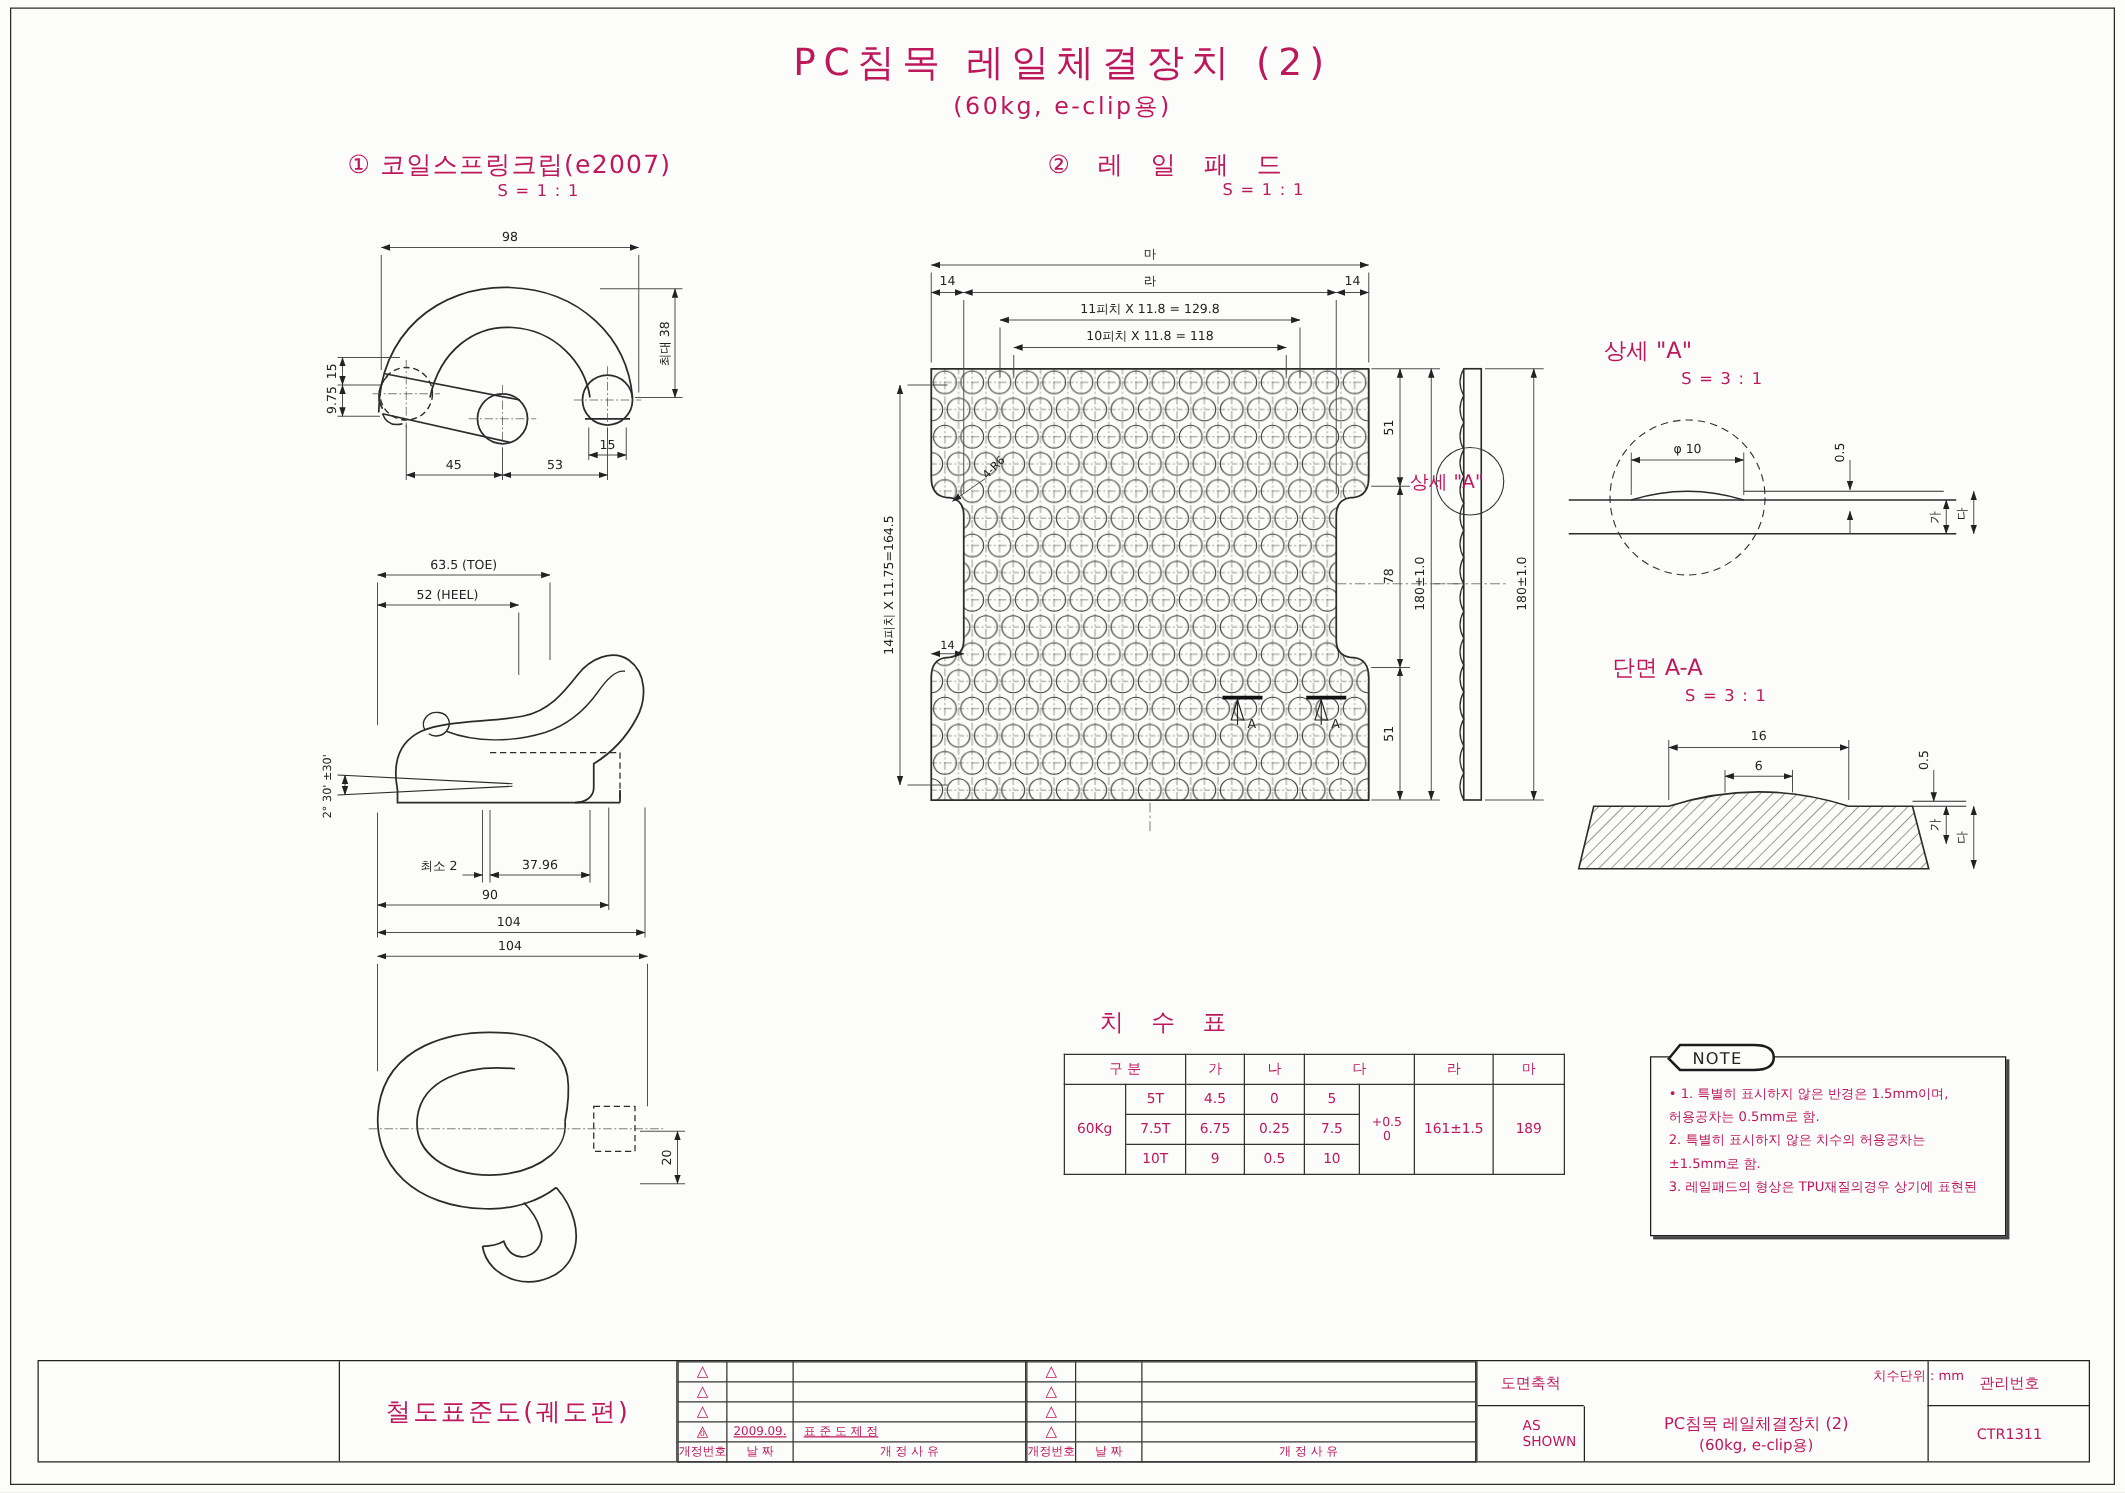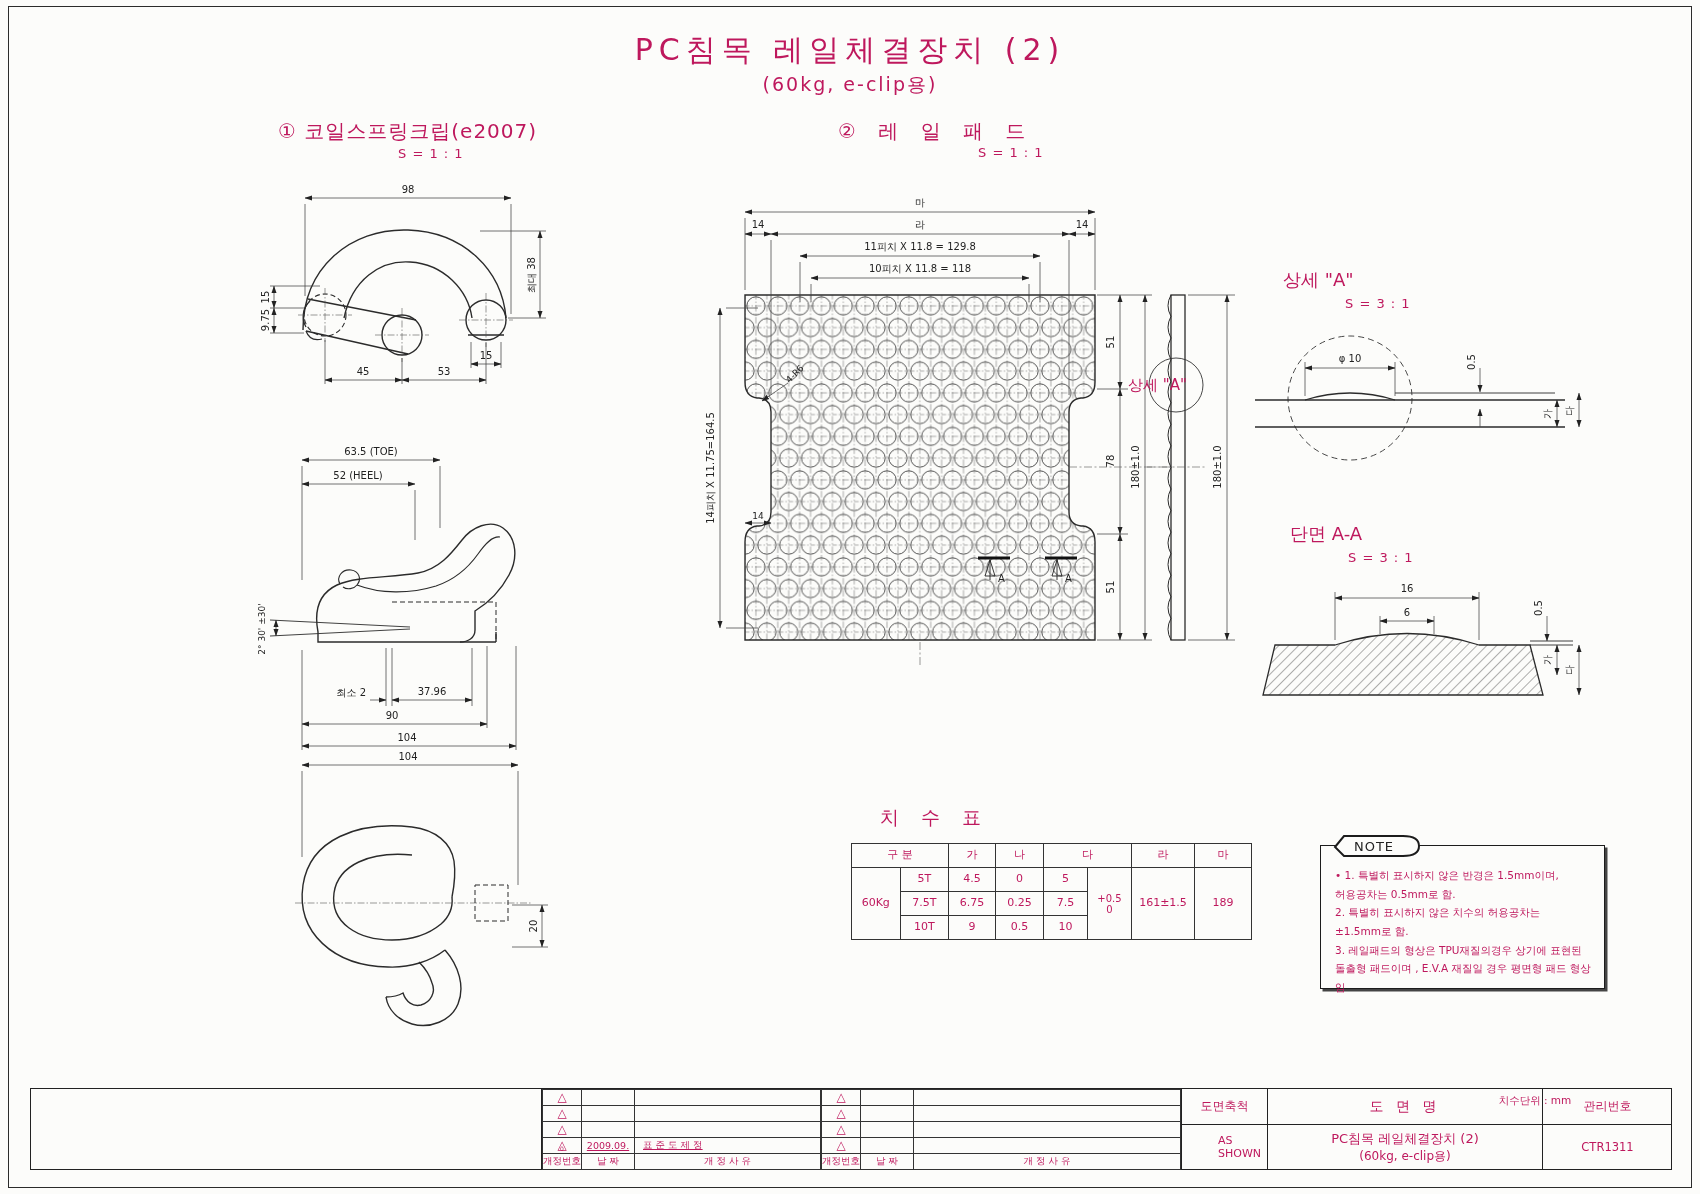--- a/index.html
+++ b/index.html
@@ -365,29 +365,31 @@
     <svg class="abs" style="left:8px;top:-13px;" width="100" height="28" viewBox="0 0 100 28">
       <path d="M 6 14 L 15 3 L 74 3 Q 90 3 90 13 Q 90 23 74 23 L 15 23 Z" fill="#fcfcfa" stroke="#1c1c1c" stroke-width="2"></path>
       <text x="45" y="18" text-anchor="middle" style="font-size:13px;letter-spacing:1px;">NOTE</text>
     </svg>
     <div class="lines">
       <div>• 1. 특별히 표시하지 않은 반경은 1.5mm이며,</div>
       <div>허용공차는 0.5mm로 함.</div>
       <div>2. 특별히 표시하지 않은 치수의 허용공차는</div>
       <div>±1.5mm로 함.</div>
       <div>3. 레일패드의 형상은 TPU재질의경우 상기에 표현된</div>
-      <div>돌출형 패드이며 , E.V.A 재질일 경우 평면형 패드 형상임</div>
     </div>
   </div>
 
   <div class="abs unit-label" style="left:1470px;top:1094px;width:130px;text-align:center;">치수단위 : mm</div>
 
   <div class="abs tblock" style="left:30px;top:1088px;width:1640px;height:80px;">
 
 
+    <div class="cell bl" style="left:240px;top:0;width:270px;height:80px;display:flex;align-items:center;justify-content:center;">
+      <div style="font-size:20px;letter-spacing:2px;">철도표준도(궤도편)</div>
+    </div>
 
     <div class="cell bl" style="left:510px;top:0;width:280px;height:80px;">
       <table class="revtab">
         <tbody>
             <tr>
               <td style="width:38px;"><span class="tri">△</span></td>
               <td style="width:52px;"></td>
               <td></td>
             </tr>
         <tr>
@@ -445,23 +447,20 @@
       </tbody>
         </table>
     </div>
 
     <div class="cell bl" style="left:1150px;top:0;width:490px;height:80px;">
       <div class="cell" style="left:0;top:0;width:85px;height:36px;border-bottom:1px solid #222;display:flex;align-items:center;justify-content:center;">
         <span class="rb-h">도면축척</span>
       </div>
       <div class="cell" style="left:0;top:36px;width:85px;height:44px;display:flex;align-items:center;justify-content:center;padding-left:36px;">
         <span style="font-size:11px;">AS SHOWN</span>
-      </div>
-      <div class="cell bl" style="left:85px;top:0;width:275px;height:36px;display:flex;align-items:center;justify-content:center;border-bottom:1px solid #222;">
-        <span style="font-size:14px;letter-spacing:4px;">도   면   명</span>
       </div>
       <div class="cell bl" style="left:85px;top:36px;width:275px;height:44px;display:flex;flex-direction:column;align-items:center;justify-content:center;">
         <div style="font-size:13px;">PC침목 레일체결장치 (2)</div>
         <div style="font-size:12px;">(60kg, e-clip용)</div>
       </div>
       <div class="cell bl" style="left:360px;top:0;width:130px;height:36px;display:flex;align-items:center;justify-content:center;border-bottom:1px solid #222;">
         <span class="rb-h">관리번호</span>
       </div>
       <div class="cell bl" style="left:360px;top:36px;width:130px;height:44px;display:flex;align-items:center;justify-content:center;">
         <span style="font-size:11.5px;">CTR1311</span>

